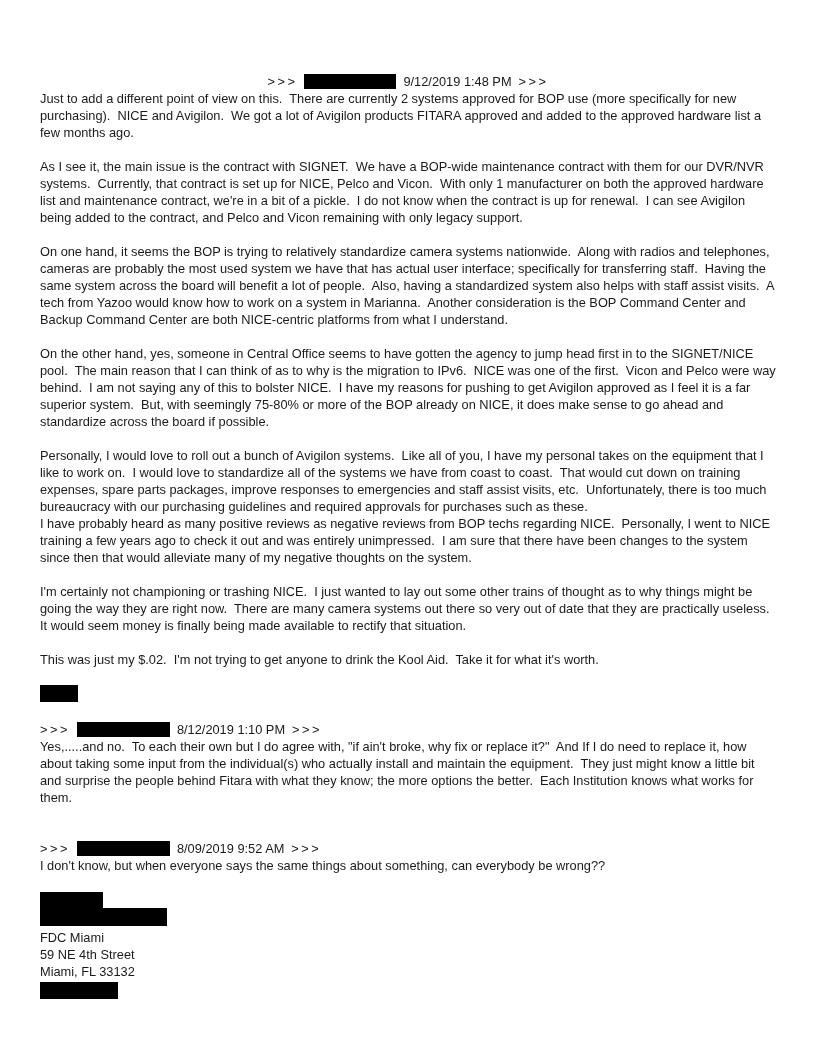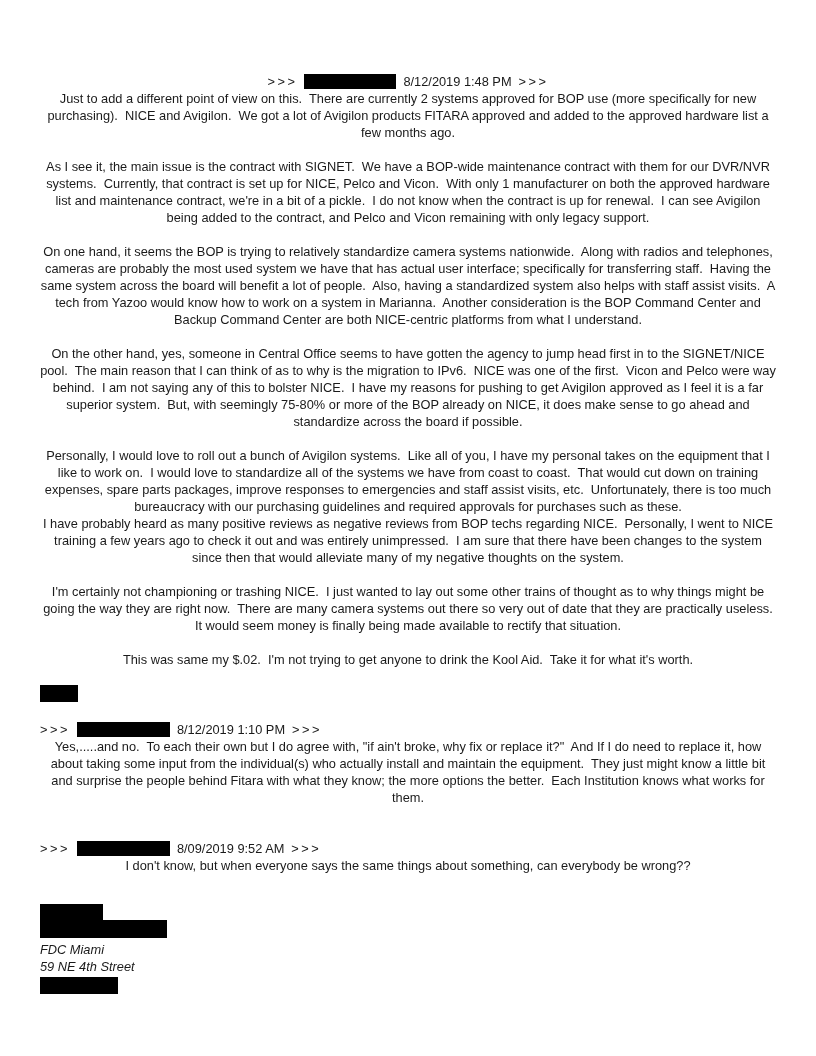--- a/index.html
+++ b/index.html
@@ -26,56 +26,55 @@
   .chev { letter-spacing: 2.5px; }
   .redact {
     display: inline-block;
     background: #000000;
     vertical-align: middle;
   }
   .redact.inline { height: 15px; }
   p.body-text {
     margin: 0 0 17px 0;
     white-space: pre-wrap;
-    text-align: center;
   }
-  p.body-text.last { margin-bottom: 16px; }
+  p.body-text.last { margin-bottom: 4px; }
   .sig-redact-small {
     width: 38px; height: 17px;
     margin: 0 0 19px 0;
     background: #000000;
   }
   .gap-17 { height: 17px; }
   .gap-14 { height: 14px; }
   .sig-block { margin: 0; }
   .sig-bar-1 { width: 63px; height: 17px; background: #000000; }
   .sig-bar-2 { width: 127px; height: 18px; background: #000000; margin-top: -1px; margin-bottom: 3px; }
   .sig-bar-3 { width: 78px; height: 17px; background: #000000; margin-top: 2px; }
-  .sig-line { white-space: pre-wrap; font-style: italic; }
+  .sig-line { white-space: pre-wrap; }
 </style>
 </head>
 <body>
 
 <div class="page">
 
   <div>
     <div class="msg-header centered">
       <span class="chev">&gt;&gt;&gt;</span>
       <span class="redact inline" style="width:92px"></span>
-      <span>8/12/2019 1:48 PM</span>
+      <span>9/12/2019 1:48 PM</span>
       <span class="chev">&gt;&gt;&gt;</span>
     </div>
     <p class="body-text">Just to add a different point of view on this.  There are currently 2 systems approved for BOP use (more specifically for new purchasing).  NICE and Avigilon.  We got a lot of Avigilon products FITARA approved and added to the approved hardware list a few months ago.</p>
     <p class="body-text">As I see it, the main issue is the contract with SIGNET.  We have a BOP-wide maintenance contract with them for our DVR/NVR systems.  Currently, that contract is set up for NICE, Pelco and Vicon.  With only 1 manufacturer on both the approved hardware list and maintenance contract, we're in a bit of a pickle.  I do not know when the contract is up for renewal.  I can see Avigilon being added to the contract, and Pelco and Vicon remaining with only legacy support.</p>
     <p class="body-text">On one hand, it seems the BOP is trying to relatively standardize camera systems nationwide.  Along with radios and telephones, cameras are probably the most used system we have that has actual user interface; specifically for transferring staff.  Having the same system across the board will benefit a lot of people.  Also, having a standardized system also helps with staff assist visits.  A tech from Yazoo would know how to work on a system in Marianna.  Another consideration is the BOP Command Center and Backup Command Center are both NICE-centric platforms from what I understand.</p>
     <p class="body-text">On the other hand, yes, someone in Central Office seems to have gotten the agency to jump head first in to the SIGNET/NICE pool.  The main reason that I can think of as to why is the migration to IPv6.  NICE was one of the first.  Vicon and Pelco were way behind.  I am not saying any of this to bolster NICE.  I have my reasons for pushing to get Avigilon approved as I feel it is a far superior system.  But, with seemingly 75-80% or more of the BOP already on NICE, it does make sense to go ahead and standardize across the board if possible.</p>
     <p class="body-text">Personally, I would love to roll out a bunch of Avigilon systems.  Like all of you, I have my personal takes on the equipment that I like to work on.  I would love to standardize all of the systems we have from coast to coast.  That would cut down on training expenses, spare parts packages, improve responses to emergencies and staff assist visits, etc.  Unfortunately, there is too much bureaucracy with our purchasing guidelines and required approvals for purchases such as these.
 I have probably heard as many positive reviews as negative reviews from BOP techs regarding NICE.  Personally, I went to NICE training a few years ago to check it out and was entirely unimpressed.  I am sure that there have been changes to the system since then that would alleviate many of my negative thoughts on the system.</p>
     <p class="body-text">I'm certainly not championing or trashing NICE.  I just wanted to lay out some other trains of thought as to why things might be going the way they are right now.  There are many camera systems out there so very out of date that they are practically useless.  It would seem money is finally being made available to rectify that situation.</p>
-    <p class="body-text">This was same my $.02.  I'm not trying to get anyone to drink the Kool Aid.  Take it for what it's worth.</p>
+    <p class="body-text">This was just my $.02.  I'm not trying to get anyone to drink the Kool Aid.  Take it for what it's worth.</p>
     <div class="sig-redact-small"></div>
   </div>
 
   <div>
     <div class="msg-header">
       <span class="chev">&gt;&gt;&gt;</span>
       <span class="redact inline" style="width:93px"></span>
       <span>8/12/2019 1:10 PM</span>
       <span class="chev">&gt;&gt;&gt;</span>
     </div>
@@ -94,16 +93,17 @@
     <p class="body-text last">I don't know, but when everyone says the same things about something, can everybody be wrong??</p>
   </div>
 
   <div class="gap-14"></div>
 
   <div class="sig-block">
     <div class="sig-bar-1"></div>
     <div class="sig-bar-2"></div>
     <div class="sig-line">FDC Miami</div>
     <div class="sig-line">59 NE 4th Street</div>
+    <div class="sig-line">Miami, FL 33132</div>
     <div class="sig-bar-3"></div>
   </div>
 
 </div>
 
 </body></html>

